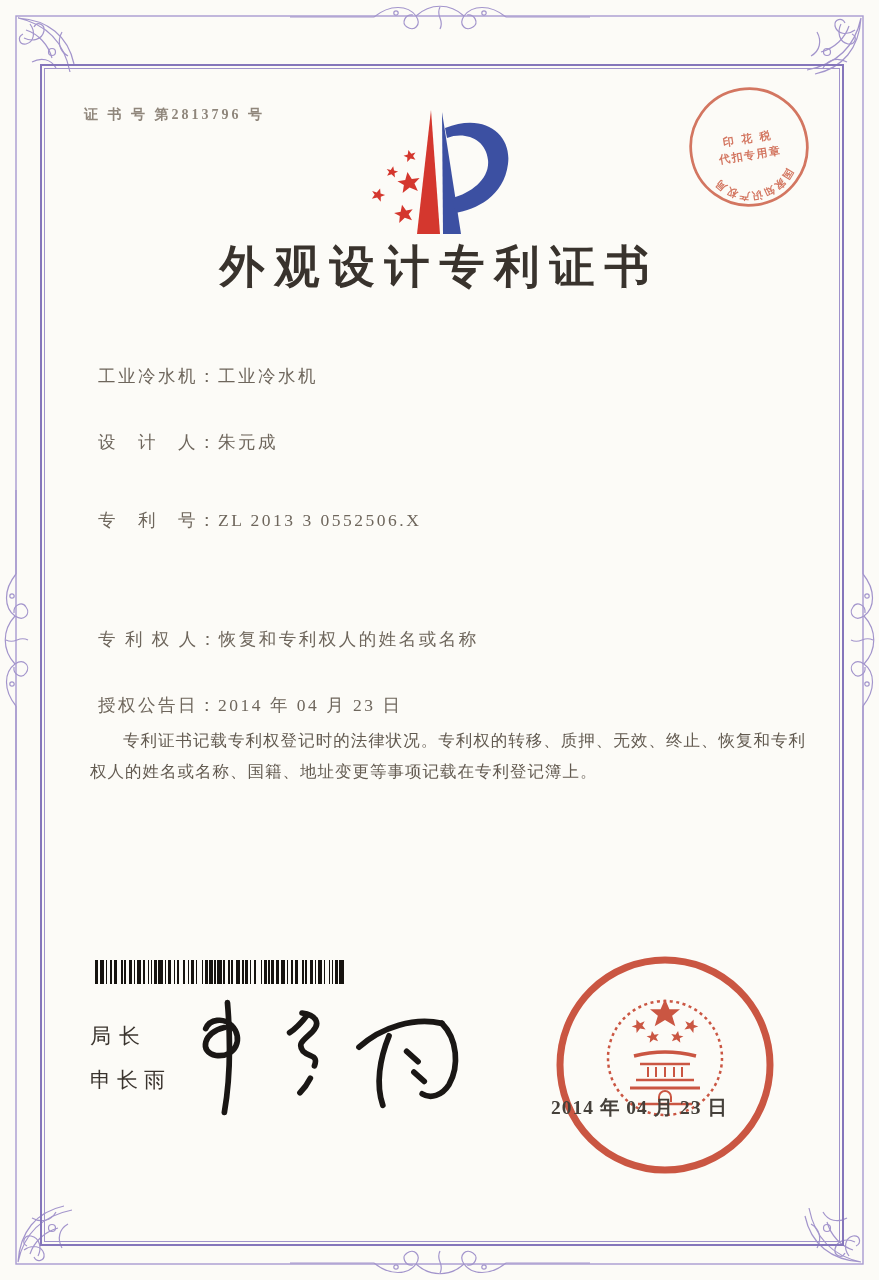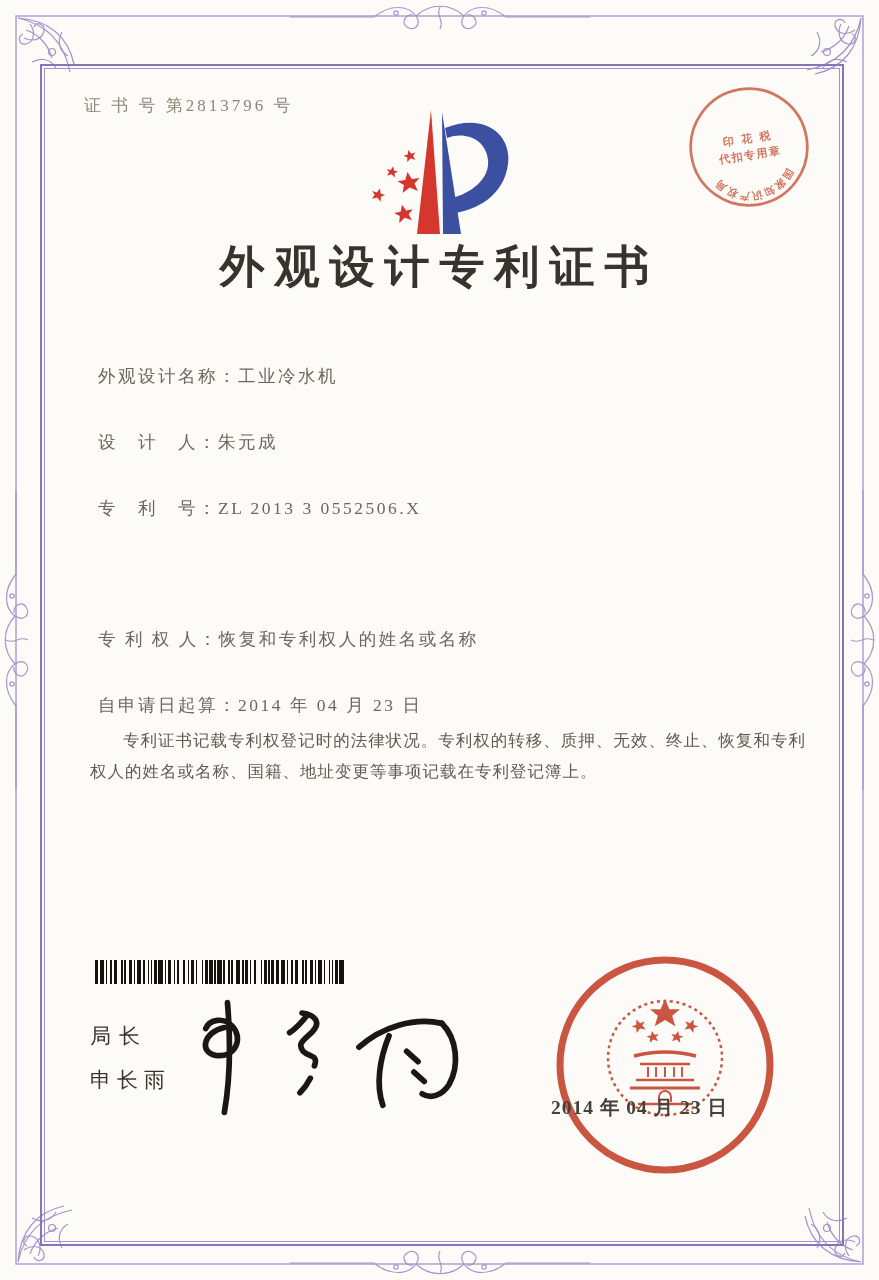--- a/index.html
+++ b/index.html
@@ -7,26 +7,26 @@
     position:relative;width:879px;height:1280px;margin:0 auto;
     background:#fcfbf7;overflow:hidden;
     font-family:"Liberation Serif","DejaVu Serif",serif;
   }
   
   .ornament{position:absolute;left:0;top:0;width:879px;height:1280px;pointer-events:none;}
   
   .frame-outer{position:absolute;left:40px;top:64px;right:35px;bottom:34px;border:2px solid var(--border-purple);}
   .frame-inner{position:absolute;left:2px;top:2px;right:2px;bottom:2px;border:1px solid #a093cb;}
   
-  .cert-no{position:absolute;left:84px;top:94px;font-size:17px;letter-spacing:3px;color:#8f867b;}
+  .cert-no{position:absolute;left:84px;top:106px;font-size:14px;letter-spacing:3px;color:#8f867b;font-weight:bold;}
   .logo{position:absolute;left:342px;top:106px;width:196px;height:136px;}
   .title{position:absolute;left:0;top:237px;width:879px;text-align:center;
          font-size:45px;font-weight:700;letter-spacing:10px;color:#39332d;}
   .field{position:absolute;left:98px;font-size:17.5px;letter-spacing:2.5px;color:#6e665c;white-space:nowrap;}
-  .f0{top:364px}.f1{top:430px}.f2{top:496px}.f3{top:561px}.f4{top:627px}.f5{top:693px}
+  .f0{top:364px}.f1{top:430px}.f2{top:508px}.f3{top:561px}.f4{top:627px}.f5{top:693px}
   .paras{position:absolute;left:90px;top:726px;width:716px;font-size:16.5px;line-height:30.5px;
          color:#625a50;text-align:justify;letter-spacing:1px;}
   .paras p{margin:0;text-indent:2em;}
   .barcode{position:absolute;left:95px;top:960px;width:252px;height:24px;display:flex;align-items:stretch;}
   .barcode span{display:block;height:100%;}
   .officer-title{position:absolute;left:90px;top:1022px;font-size:21px;letter-spacing:8px;color:#3a342e;}
   .officer-name{position:absolute;left:90px;top:1066px;font-size:21px;letter-spacing:6px;color:#3a342e;}
   .signature{position:absolute;left:185px;top:996px;width:290px;height:120px;}
   .footer{position:absolute;left:0;top:1166px;width:832px;text-align:center;
           font-size:15px;letter-spacing:4px;color:#948b80;}
@@ -88,25 +88,25 @@
     <path d="M103,22 C142,6 170,28 166,58 C162,90 134,104 113,107 L110,92 C130,87 148,72 146,54 C144,33 123,25 105,32 Z" fill="#3c50a2"></path>
     <use href="#star" transform="translate(68,50) scale(0.62) rotate(-15)" fill="#d4372e"></use>
     <use href="#star" transform="translate(50,66) scale(0.58) rotate(12)" fill="#d4372e"></use>
     <use href="#star" transform="translate(67,77) scale(1.12) rotate(-8)" fill="#d4372e"></use>
     <use href="#star" transform="translate(36,89) scale(0.68) rotate(18)" fill="#d4372e"></use>
     <use href="#star" transform="translate(62,108) scale(0.95) rotate(-12)" fill="#d4372e"></use>
   </svg>
 
   <div class="title">外观设计专利证书</div>
 
-  <div class="field f0"><span>外观设计名称：</span><span>工业冷水机</span></div>
+  <div class="field f0"><span>工业冷水机：</span><span>工业冷水机</span></div>
   <div class="field f1"><span>设　计　人：</span><span>朱元成</span></div>
   <div class="field f2"><span>专　利　号：</span><span>ZL 2013 3 0552506.X</span></div>
   <div class="field f4"><span>专 利 权 人：</span><span>恢复和专利权人的姓名或名称</span></div>
-  <div class="field f5"><span>自申请日起算：</span><span>2014 年 04 月 23 日</span></div>
+  <div class="field f5"><span>授权公告日：</span><span>2014 年 04 月 23 日</span></div>
 
   <div class="paras">
     <p>专利证书记载专利权登记时的法律状况。专利权的转移、质押、无效、终止、恢复和专利权人的姓名或名称、国籍、地址变更等事项记载在专利登记簿上。</p>
   </div>
 
   <div class="barcode">
       <span style="width:3.1px;background:#16130f"></span>
       <span style="width:1.55px;background:transparent"></span>
       <span style="width:4.65px;background:#16130f"></span>
       <span style="width:1.55px;background:transparent"></span>

